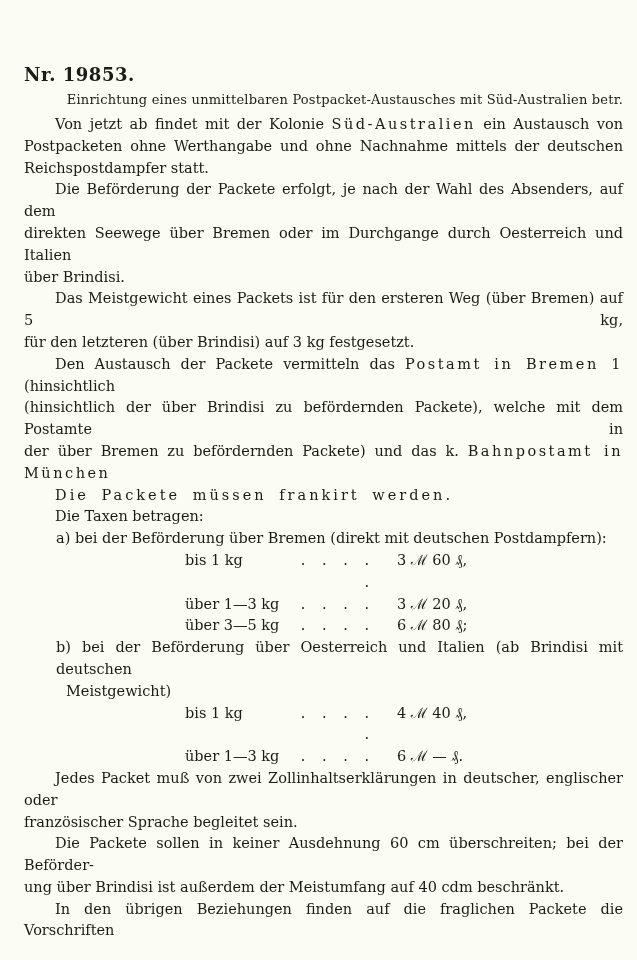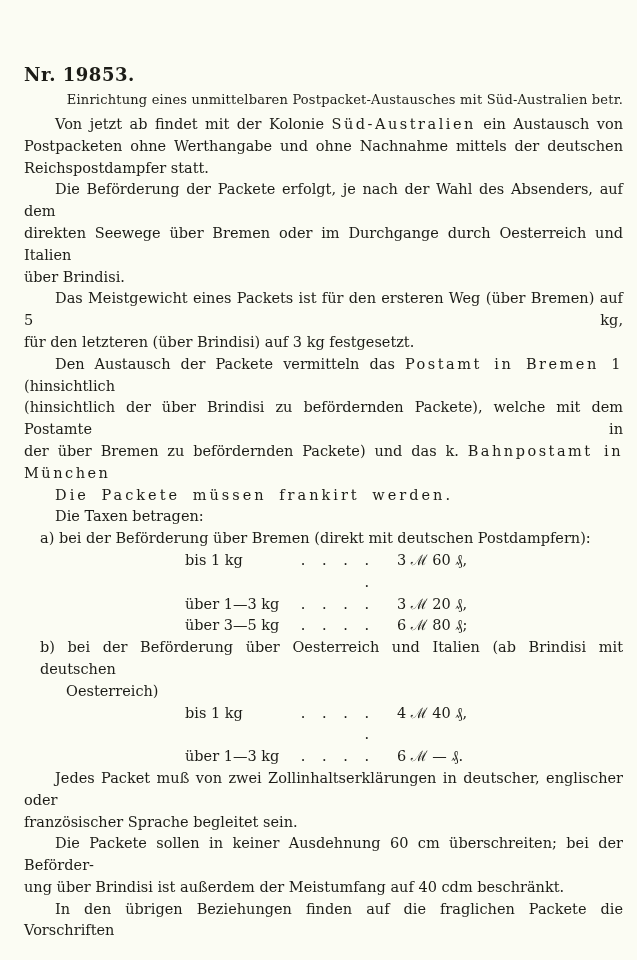--- a/index.html
+++ b/index.html
@@ -10,21 +10,21 @@
     font-size:14.5px;box-sizing:border-box;
     padding:64px 14px 2px 24px;
   }
   .nr{font-size:18px;font-weight:bold;letter-spacing:.5px;height:28px;}
   .subject{text-align:right;font-size:13px;height:22px;letter-spacing:.2px;}
   .line{line-height:21.8px;}
   .just{text-align:justify;text-align-last:justify;}
   .indent{text-indent:31px;}
   .sp{letter-spacing:2.5px;}
   .spaced{letter-spacing:3px;word-spacing:5px;}
-  .li16{margin-left:16px;}
+  .li16{margin-left:32px;}
   .li42{margin-left:42px;}
   .trow{display:flex;margin-left:161px;line-height:21.8px;}
   .tw{width:100px;white-space:nowrap;}
   .td{width:84px;text-align:right;word-spacing:12px;}
   .ta{margin-left:28px;white-space:nowrap;}
 </style>
 </head>
 <body>
 
 <div class="page">
@@ -63,21 +63,21 @@
       <span class="td">. . . .</span>
       <span class="ta">3 ℳ 20 ₰,</span>
   </div>
   <div class="trow">
     <span class="tw">über 3—5 kg</span>
       <span class="td">. . . .</span>
       <span class="ta">6 ℳ 80 ₰;</span>
   </div>
 
   <div class="line li16 just">b) bei der Beförderung über Oesterreich und Italien (ab Brindisi mit deutschen</div>
-  <div class="line li42">Oesterreich)</div>
+  <div class="line li42">Meistgewicht)</div>
   <div class="trow">
     <span class="tw">bis 1 kg</span>
       <span class="td">. . . . .</span>
       <span class="ta">4 ℳ 40 ₰,</span>
   </div>
   <div class="trow">
     <span class="tw">über 1—3 kg</span>
       <span class="td">. . . .</span>
       <span class="ta">6 ℳ — ₰.</span>
   </div>

